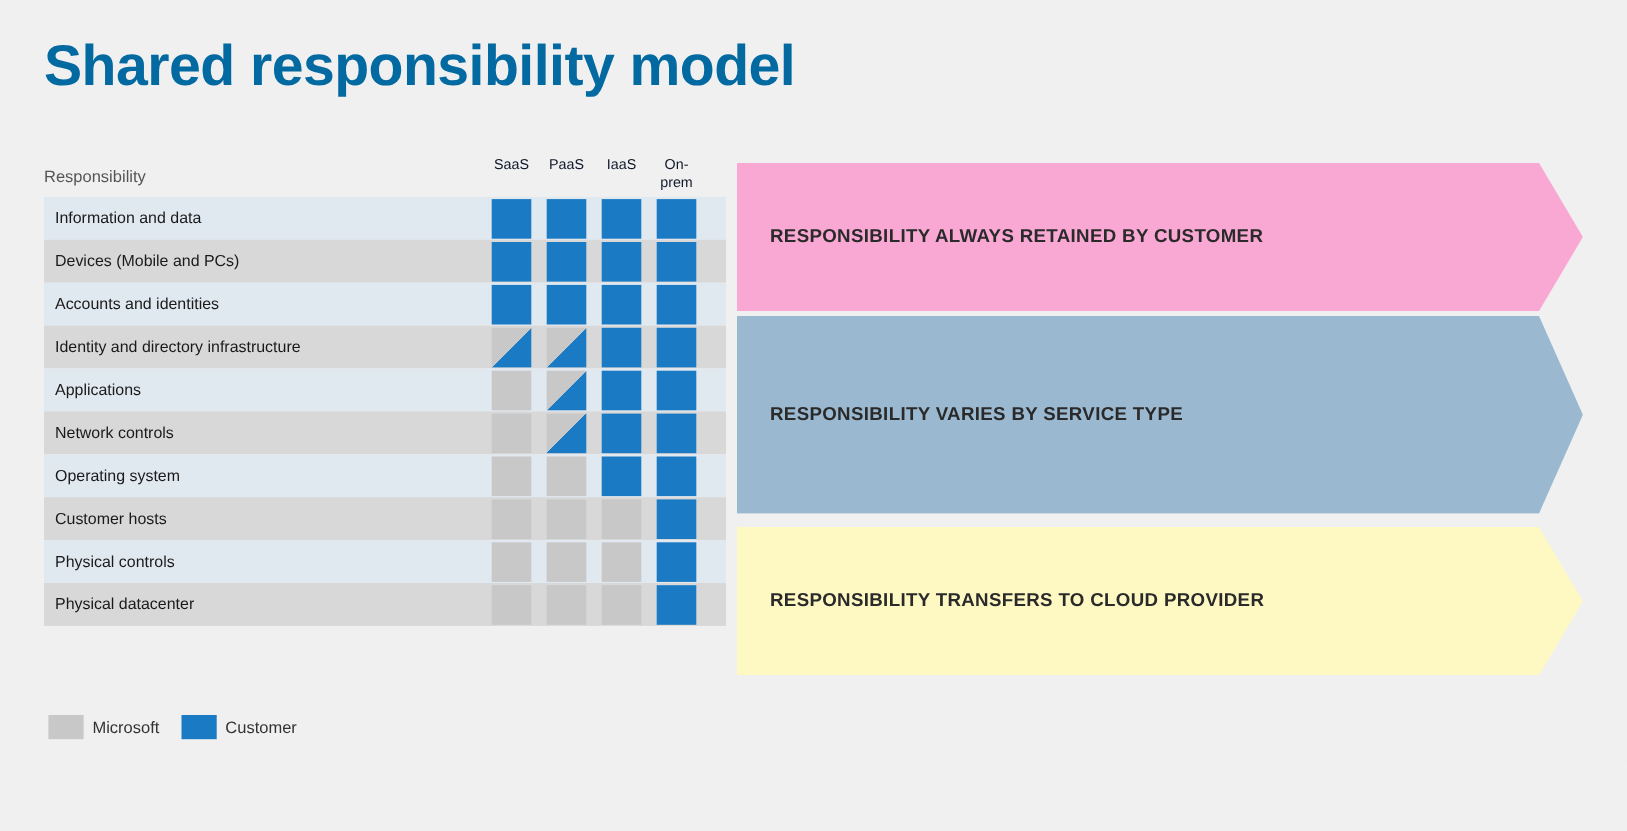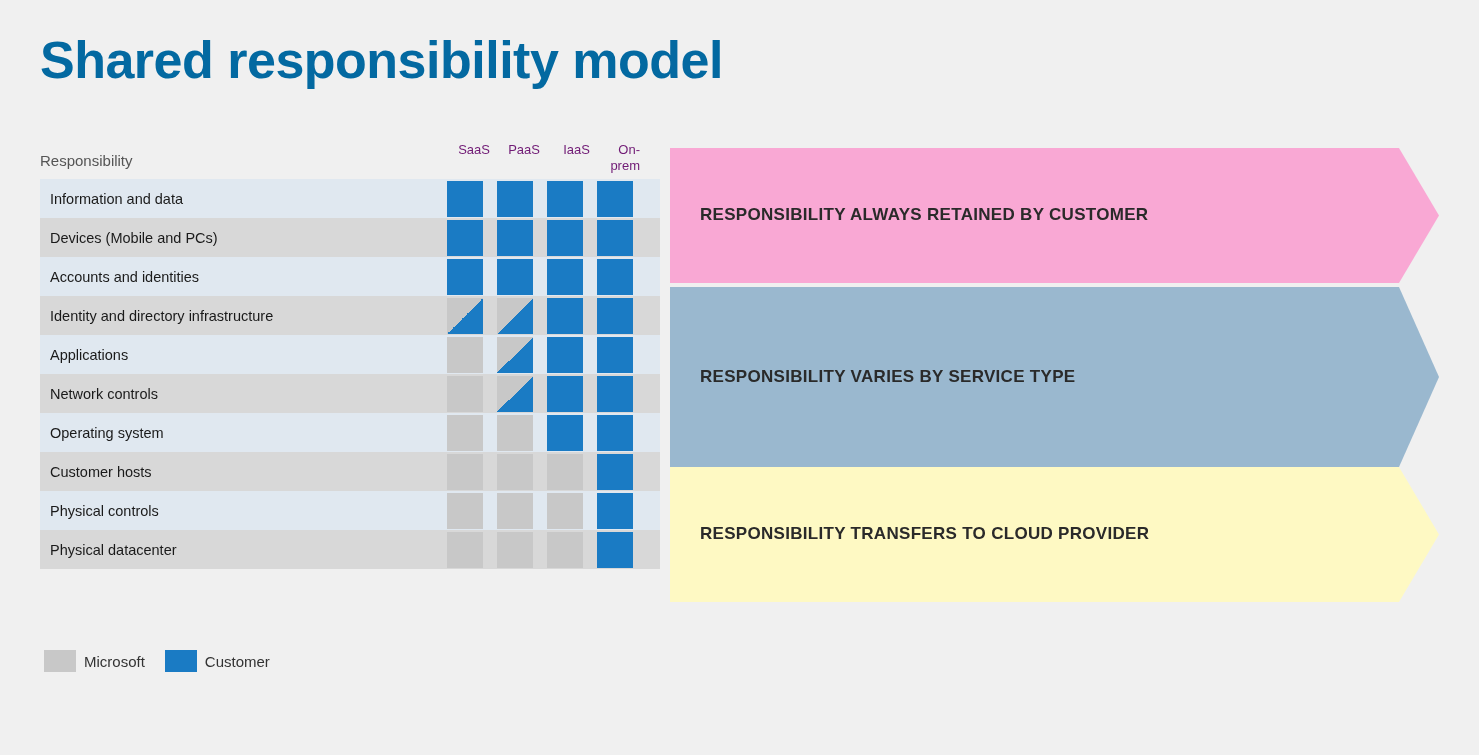--- a/index.html
+++ b/index.html
@@ -51,23 +51,23 @@
       font-size: 15px;
       color: #555;
       padding-bottom: 4px;
     }
     .col-headers {
       display: flex;
       width: 200px;
     }
     .col-header {
       width: 50px;
-      text-align: right;
+      text-align: center;
       font-size: 13px;
-      color: #701a75;
+      color: #0f172a;
       line-height: 1.2;
     }
     .table-rows {
       flex: 1;
     }
     .row {
       display: flex;
       align-items: center;
       height: 39px;
     }
@@ -345,21 +345,21 @@
           </div>
         </div>
     </div>
 
     <div class="arrows-section" style="padding-top: 30px;">
       <div class="arrows-wrapper" style="gap: 0px; padding-top: 0px; justify-content: flex-start;">
 
       <div style="height: 135px; width: 100%; display: flex; align-items: center; padding-left: 30px; padding-right: 50px; background-color: #f9a8d4; clip-path: polygon(0px 0px, calc(100% - 40px) 0px, 100% 50%, calc(100% - 40px) 100%, 0px 100%); margin-bottom: 4px;">
             <div style="font-size: 17px; font-weight: 900; color: rgb(42, 42, 42); letter-spacing: 0.3px; line-height: 1.3;">RESPONSIBILITY ALWAYS RETAINED BY CUSTOMER</div>
           </div>
-          <div style="height: 180px; width: 100%; display: flex; align-items: center; padding-left: 30px; padding-right: 50px; background-color: rgb(154, 184, 207); clip-path: polygon(0px 0px, calc(100% - 40px) 0px, 100% 50%, calc(100% - 40px) 100%, 0px 100%); margin-bottom: 0;">
+          <div style="height: 180px; width: 100%; display: flex; align-items: center; padding-left: 30px; padding-right: 50px; background-color: rgb(154, 184, 207); clip-path: polygon(0px 0px, calc(100% - 40px) 0px, 100% 50%, calc(100% - 40px) 100%, 0px 100%); margin-bottom: 12px;">
             <div style="font-size: 17px; font-weight: 900; color: rgb(42, 42, 42); letter-spacing: 0.3px; line-height: 1.3;">RESPONSIBILITY VARIES BY SERVICE TYPE</div>
           </div>
           <div style="height: 135px; width: 100%; display: flex; align-items: center; padding-left: 30px; padding-right: 50px; background-color: #fef9c3; clip-path: polygon(0px 0px, calc(100% - 40px) 0px, 100% 50%, calc(100% - 40px) 100%, 0px 100%); margin-bottom: 0px;">
             <div style="font-size: 17px; font-weight: 900; color: rgb(42, 42, 42); letter-spacing: 0.3px; line-height: 1.3;">RESPONSIBILITY TRANSFERS TO CLOUD PROVIDER</div>
           </div>
         </div>
     </div>
   </div>
 
   <div class="legend">

